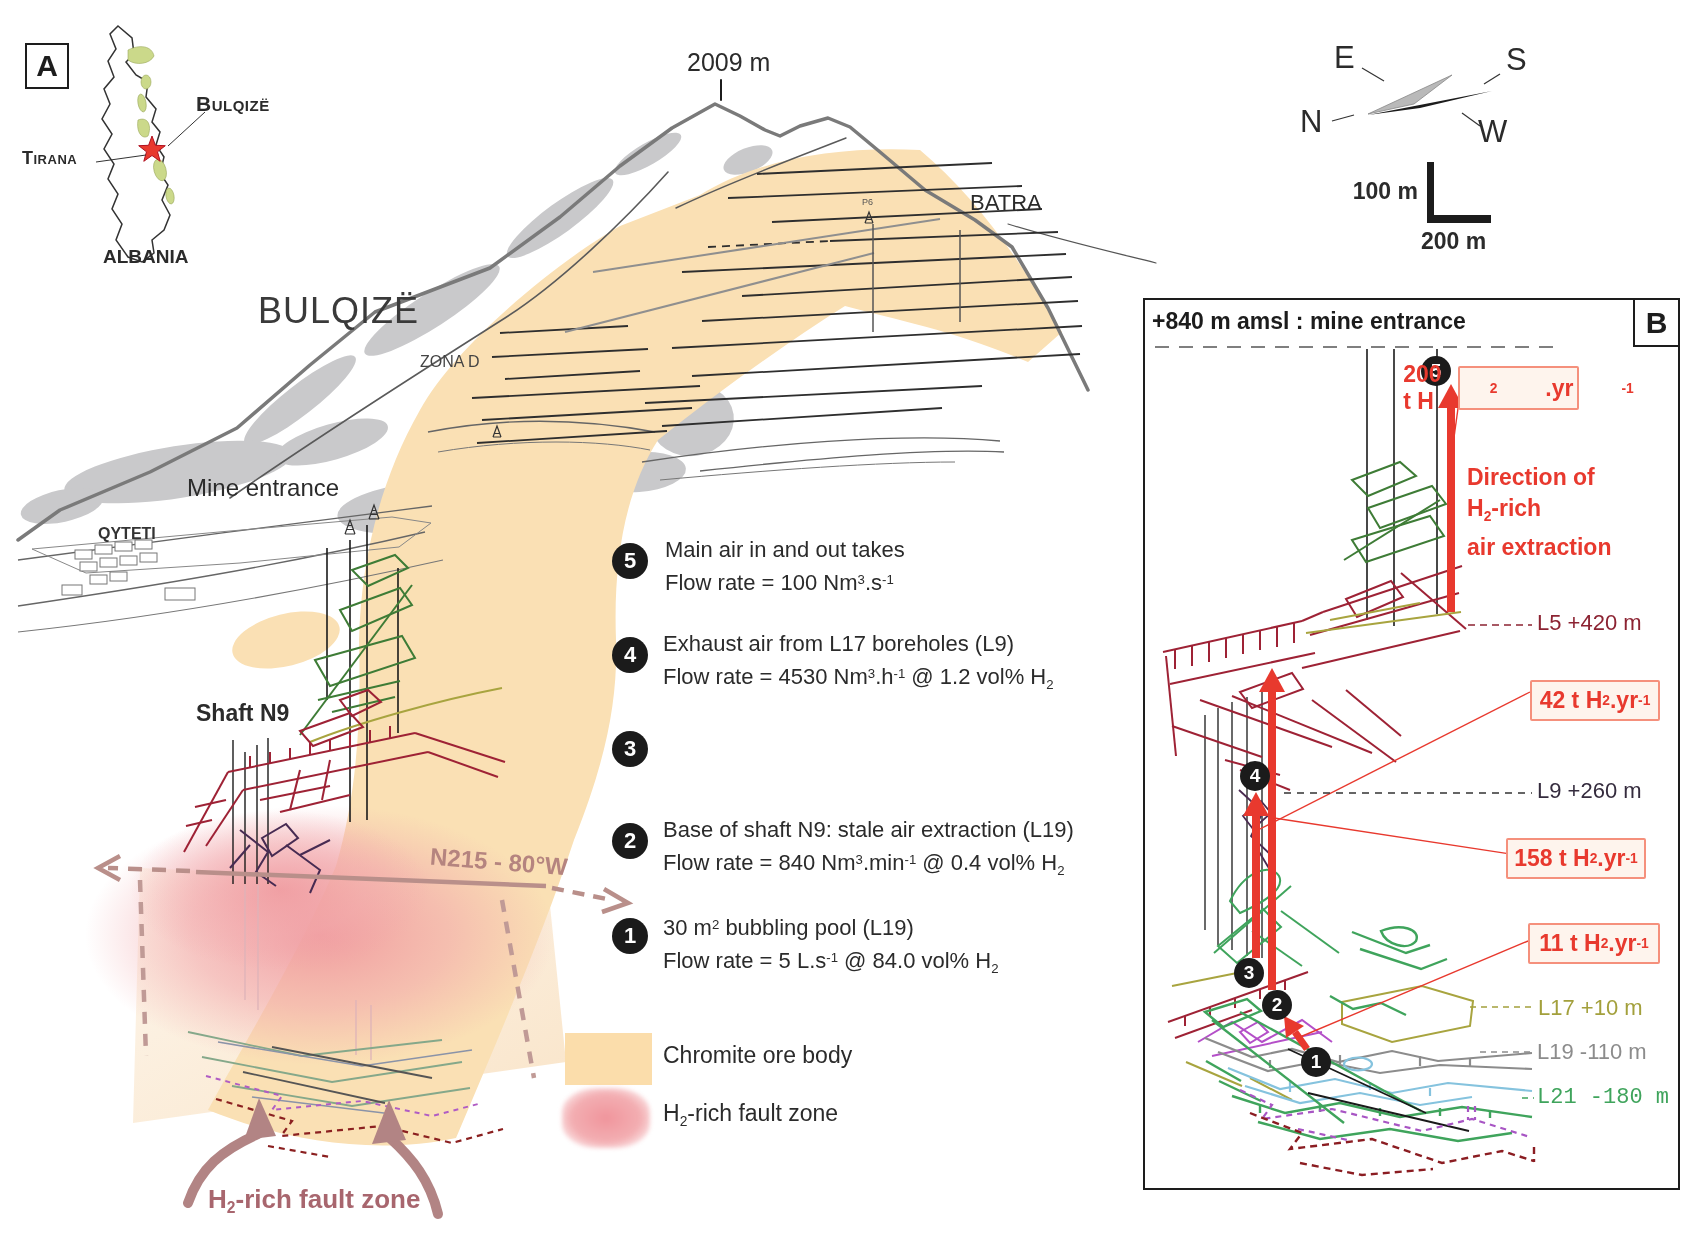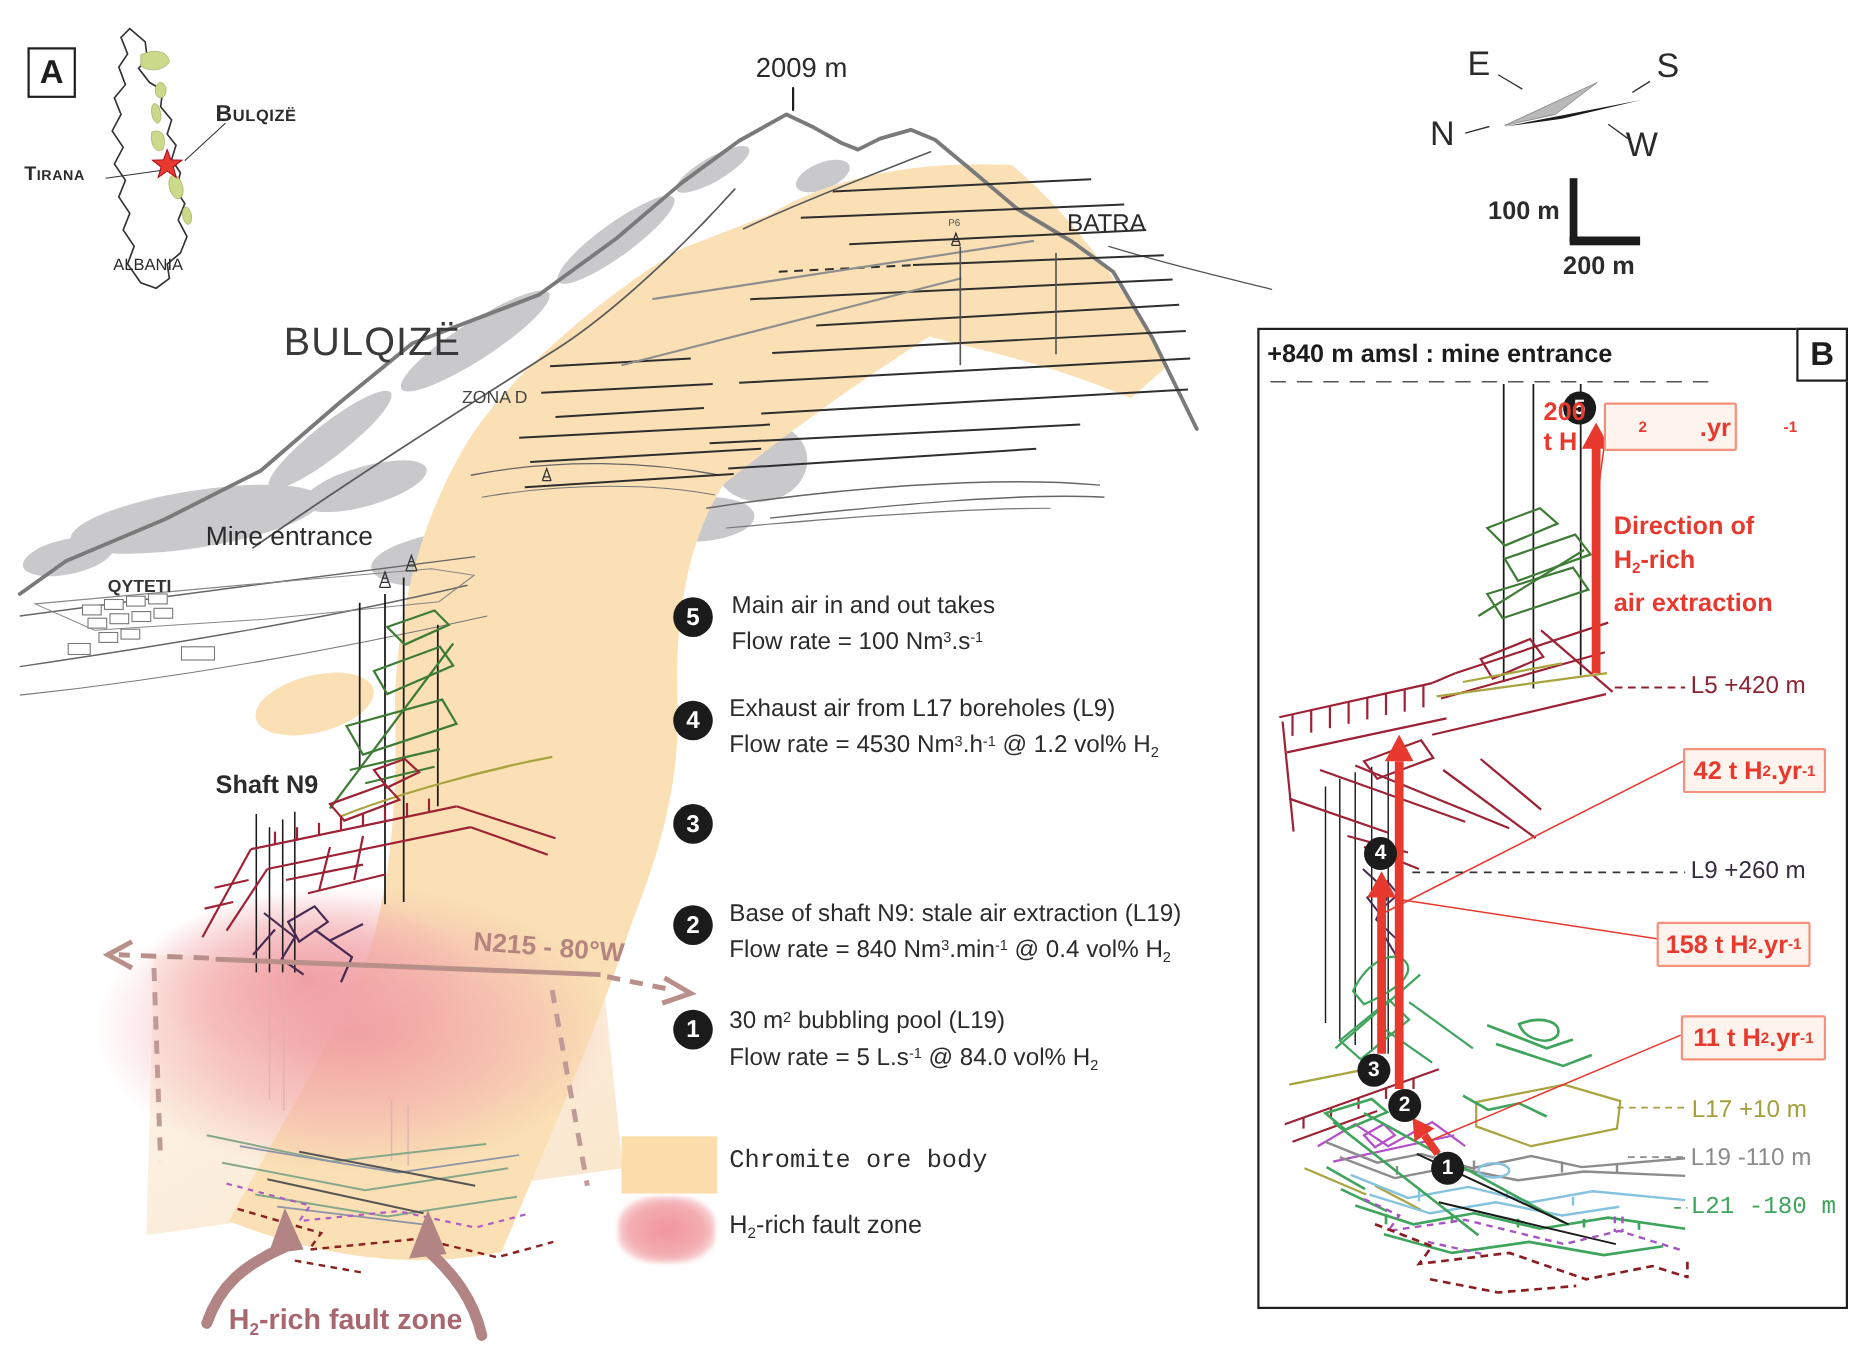--- a/index.html
+++ b/index.html
@@ -435,21 +435,21 @@
     <path d="M1284,793 L1532,793" stroke="#333" stroke-dasharray="7,6"></path>
     <path d="M1470,1007 L1534,1007" stroke="#A3A03C" stroke-dasharray="6,5"></path>
     <path d="M1480,1052 L1534,1052" stroke="#8C8C8C" stroke-dasharray="6,5"></path>
     <path d="M1522,1098 L1534,1098" stroke="#3FA45C" stroke-dasharray="6,5"></path>
   </g>
 </svg>
 
 <div class="panel-box" style="left:25px;top:43px;width:40px;height:42px;">A</div>
 <div class="lbl smallcaps" style="left:196px;top:92px;font-size:21px;">Bulqizë</div>
 <div class="lbl smallcaps" style="left:22px;top:148px;font-size:18px;">Tirana</div>
-<div class="lbl" style="left:103px;top:232px;font-size:15px;font-weight:normal;">ALBANIA</div>
+<div class="lbl" style="left:103px;top:246px;font-size:19px;font-weight:bold;">ALBANIA</div>
 
 <div class="lbl" style="left:687px;top:48px;font-size:25px;">2009 m</div>
 <div class="lbl" style="left:970px;top:190px;font-size:22px;">BATRA</div>
 <div class="lbl" style="left:258px;top:290px;font-size:36px;color:#3a3a3a;letter-spacing:1px;">BULQIZË</div>
 <div class="lbl" style="left:420px;top:353px;font-size:16px;color:#444;">ZONA D</div>
 <div class="lbl" style="left:187px;top:474px;font-size:24px;">Mine entrance</div>
 <div class="lbl" style="left:98px;top:525px;font-size:16px;font-weight:bold;color:#333;">QYTETI</div>
 <div class="lbl" style="left:862px;top:197px;font-size:9px;color:#555;">P6</div>
 <div class="lbl" style="left:196px;top:700px;font-size:23px;font-weight:bold;">Shaft N9</div>
 <div class="lbl" style="left:430px;top:848px;font-size:24px;font-weight:bold;color:#B5847F;transform:rotate(4.5deg);">N215 - 80°W</div>
@@ -475,21 +475,21 @@
       <div>Flow rate = 840 Nm<sup>3</sup>.min<sup>-1</sup> @ 0.4 vol% H<sub>2</sub></div>
     </div>
 
 <div class="note-circle" style="left:612px;top:918px;">1</div>
 <div class="note-text" style="left:663px;top:910px;">
       <div>30 m<sup>2</sup> bubbling pool (L19)</div>
       <div>Flow rate = 5 L.s<sup>-1</sup> @ 84.0 vol% H<sub>2</sub></div>
     </div>
 
 <div class="swatch" style="left:565px;top:1033px;width:87px;height:52px;background:#FBDDAB;"></div>
-<div class="lbl" style="left:663px;top:1042px;font-size:23px;font-family:Liberation Mono, monospace;">Chromite ore body</div>
+<div class="lbl" style="left:663px;top:1042px;font-size:23px;">Chromite ore body</div>
 <div class="swatch" style="left:562px;top:1088px;width:88px;height:60px;border-radius:40%;filter:blur(2px);background:radial-gradient(ellipse at center,#F0959C 0%,#F3AEB2 55%,rgba(243,174,178,0) 95%);"></div>
 <div class="lbl" style="left:663px;top:1100px;font-size:23px;">H<sub>2</sub>-rich fault zone</div>
 
 <div class="lbl" style="left:1334px;top:40px;font-size:31px;">E</div>
 <div class="lbl" style="left:1506px;top:42px;font-size:31px;">S</div>
 <div class="lbl" style="left:1300px;top:104px;font-size:31px;">N</div>
 <div class="lbl" style="left:1478px;top:114px;font-size:31px;">W</div>
 <div class="lbl" style="left:1340px;top:178px;width:78px;text-align:right;font-size:23px;font-weight:bold;">100 m</div>
 <div class="lbl" style="left:1421px;top:228px;font-size:23px;font-weight:bold;text-align:center;">200 m</div>
 

